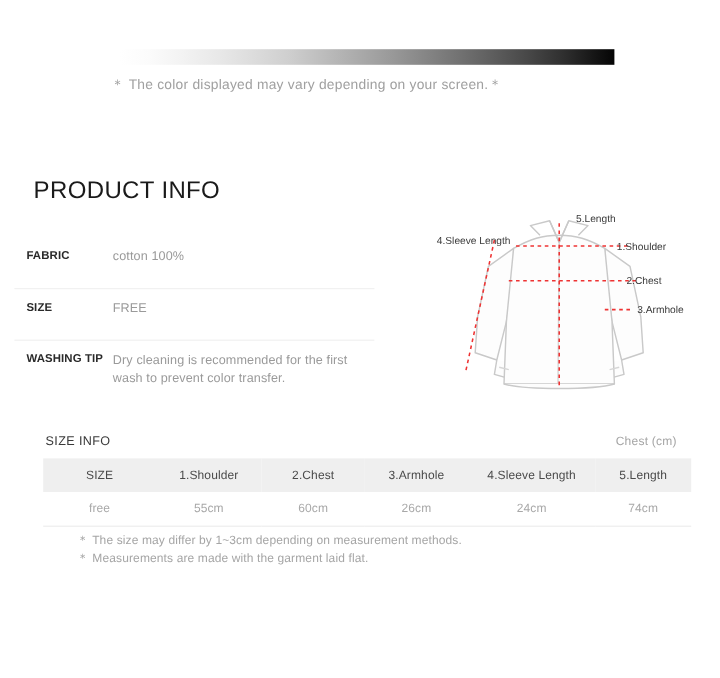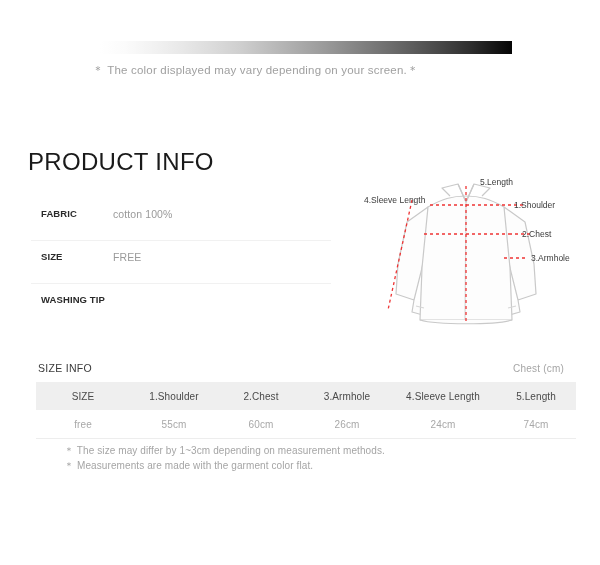--- a/index.html
+++ b/index.html
@@ -56,30 +56,30 @@
     font-size: 11.5px;
     color: #a0a0a0;
     letter-spacing: 0.2px;
   }
 
   
   .page-title {
     position: absolute;
     left: 28px;
     top: 148px;
-    font-size: 24px;
+    font-size: 20px;
     font-weight: 400;
     letter-spacing: 0.3px;
     color: #1a1a1a;
   }
 
   
   .spec-table {
     position: absolute;
-    left: 31px;
+    left: 12px;
     top: 198px;
     width: 300px;
     border-collapse: collapse;
   }
   .spec-row {
     display: flex;
     align-items: flex-start;
     border-top: 1px solid #f1f1f1;
     min-height: 30px;
     padding-top: 9px;
@@ -192,20 +192,21 @@
   <div class="spec-row">
     <div class="spec-label">FABRIC</div>
     <div class="spec-value">cotton 100%</div>
   </div>
   <div class="spec-row">
     <div class="spec-label">SIZE</div>
     <div class="spec-value">FREE</div>
   </div>
   <div class="spec-row">
     <div class="spec-label">WASHING TIP</div>
+    <div class="spec-value" style="max-width:215px">Dry cleaning is recommended for the first wash to prevent color transfer.</div>
   </div>
 </div>
 
 <div class="garment-diagram">
   <svg width="240" height="170" viewBox="0 0 240 170">
     <g fill="none" stroke="#c9c9c9" stroke-width="1.2" stroke-linejoin="round">
 
       <path d="M76,35 L55,50 L46,92 L44,122 L62,128 L70,96 L76,62 Z" fill="#fdfdfd"></path>
       <path d="M62,128 L60,140 L78,145 L80,131" fill="#fdfdfd"></path>
 
@@ -273,14 +274,14 @@
       <td>60cm</td>
       <td>26cm</td>
       <td>24cm</td>
       <td>74cm</td>
     </tr>
   </tbody>
 </table>
 
 <div class="notes">
   <div class="note-line">＊ The size may differ by 1~3cm depending on measurement methods.</div>
-  <div class="note-line">＊ Measurements are made with the garment color flat.</div>
+  <div class="note-line">＊ Measurements are made with the garment laid flat.</div>
 </div>
 
 </body></html>

